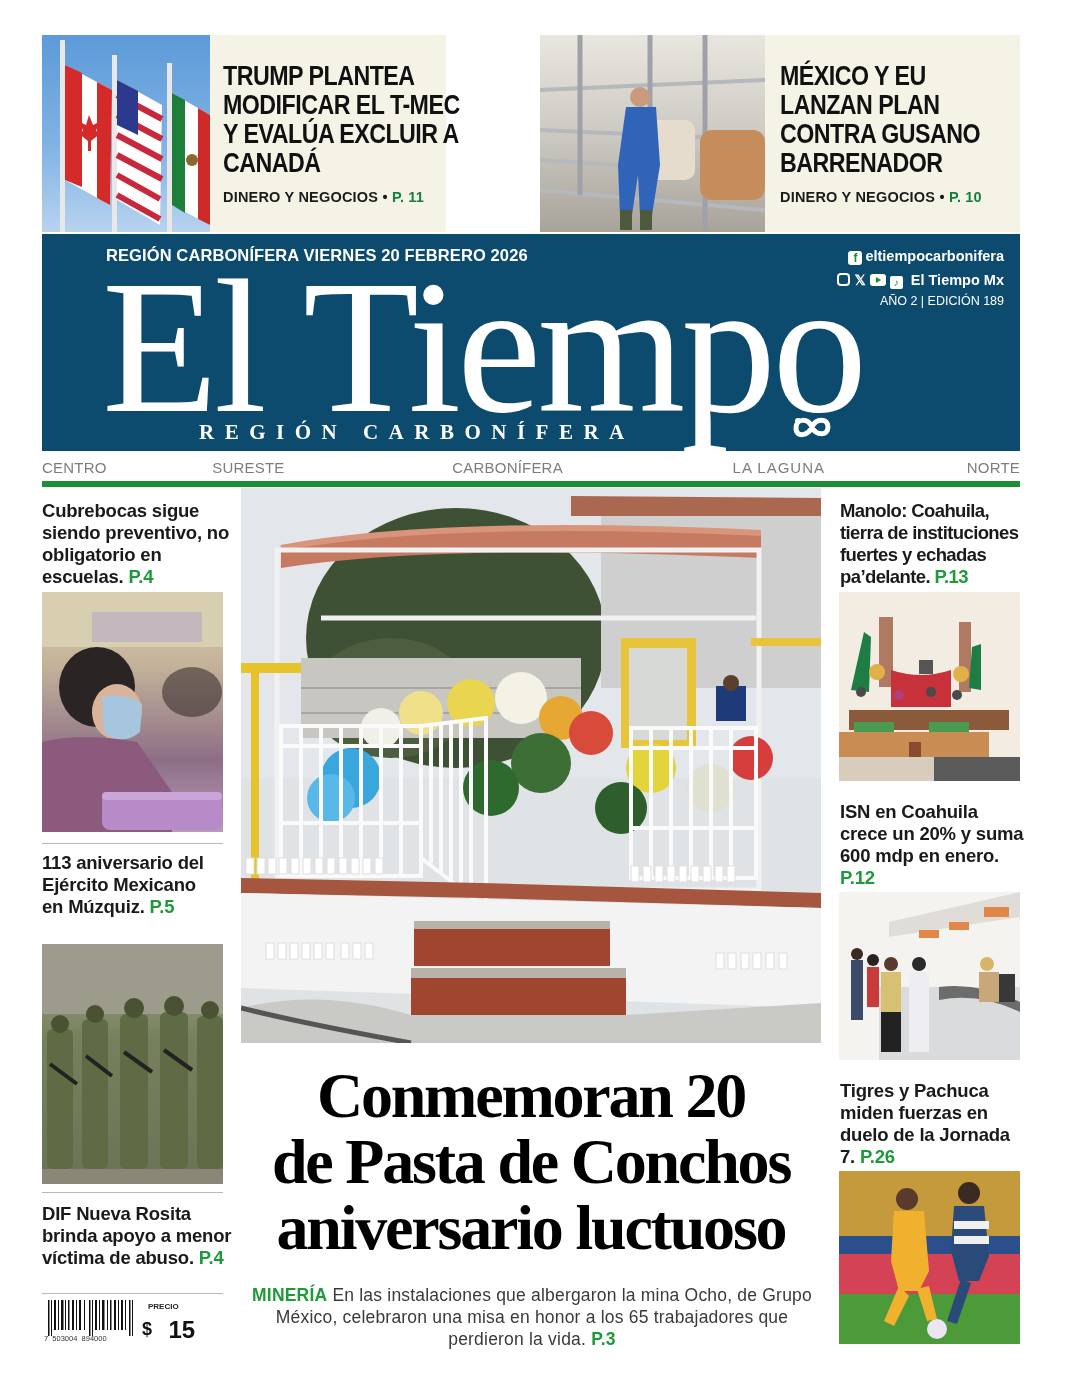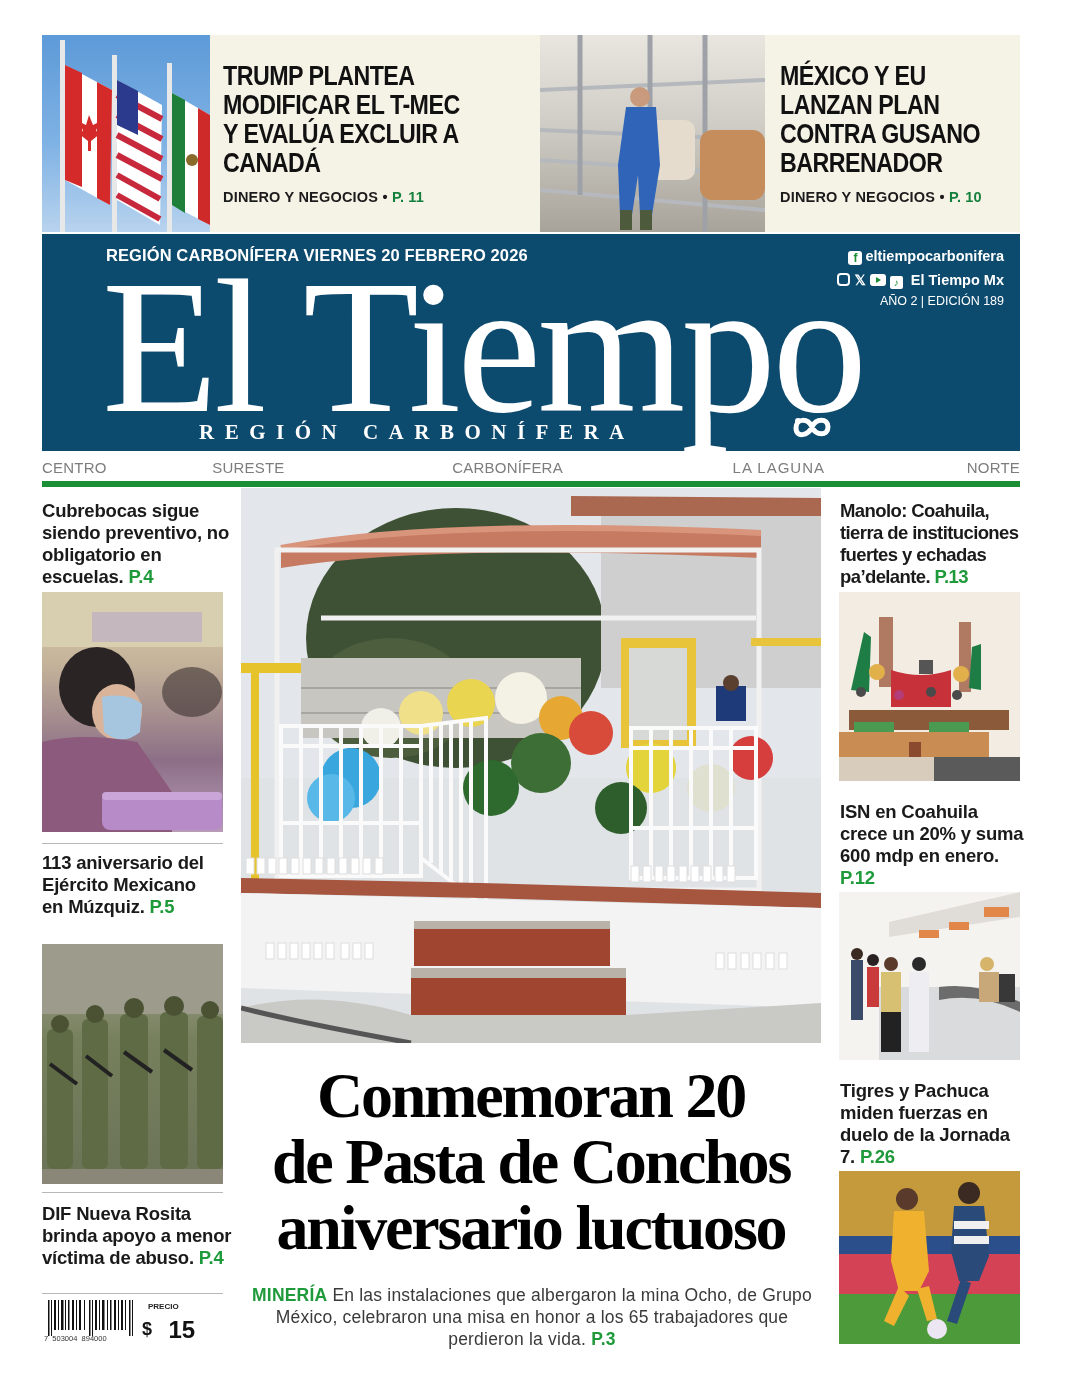--- a/index.html
+++ b/index.html
@@ -49,21 +49,21 @@
     font-size: 64px; line-height: 66px; text-align: center; letter-spacing: -2.2px;
   }
   .deck { font-size: 17.5px; line-height: 22px; color: #3a3a3a; text-align: center; letter-spacing: 0.2px; }
   .deck b { color: #1f9a3a; }
 
   .thin-rule { background: #b8b8b8; height: 1px; }
 </style>
 </head>
 <body>
 
-<div class="abs teaser-bg" style="left:42px;top:35px;width:498px;height:197px;">
+<div class="abs teaser-bg" style="left:42px;top:35px;width:404px;height:197px;">
   <div class="abs photo" style="left:0;top:0;width:168px;height:197px;background:linear-gradient(180deg,#5d9ad8 0%,#7fb2e4 55%,#b8d3ee 100%);">
     <svg width="168" height="197" viewBox="0 0 168 197">
       <rect x="18" y="5" width="5" height="192" fill="#e8e8e8"></rect>
       <rect x="70" y="20" width="5" height="177" fill="#e8e8e8"></rect>
       <rect x="125" y="28" width="5" height="169" fill="#e8e8e8"></rect>
       <path d="M23 30 L70 55 L68 170 L23 145 Z" fill="#fff"></path>
       <path d="M23 30 L40 38 L40 152 L23 145 Z" fill="#d42a2a"></path>
       <path d="M55 47 L70 55 L68 170 L55 163 Z" fill="#d42a2a"></path>
       <path d="M47 80 l4 10 l6 -3 l-3 9 l5 2 l-10 8 l0 10 l-3 0 l0 -10 l-10 -8 l5 -2 l-3 -9 l6 3 z" fill="#d42a2a"></path>
       <path d="M75 45 L120 70 L118 190 L75 165 Z" fill="#fff"></path>

